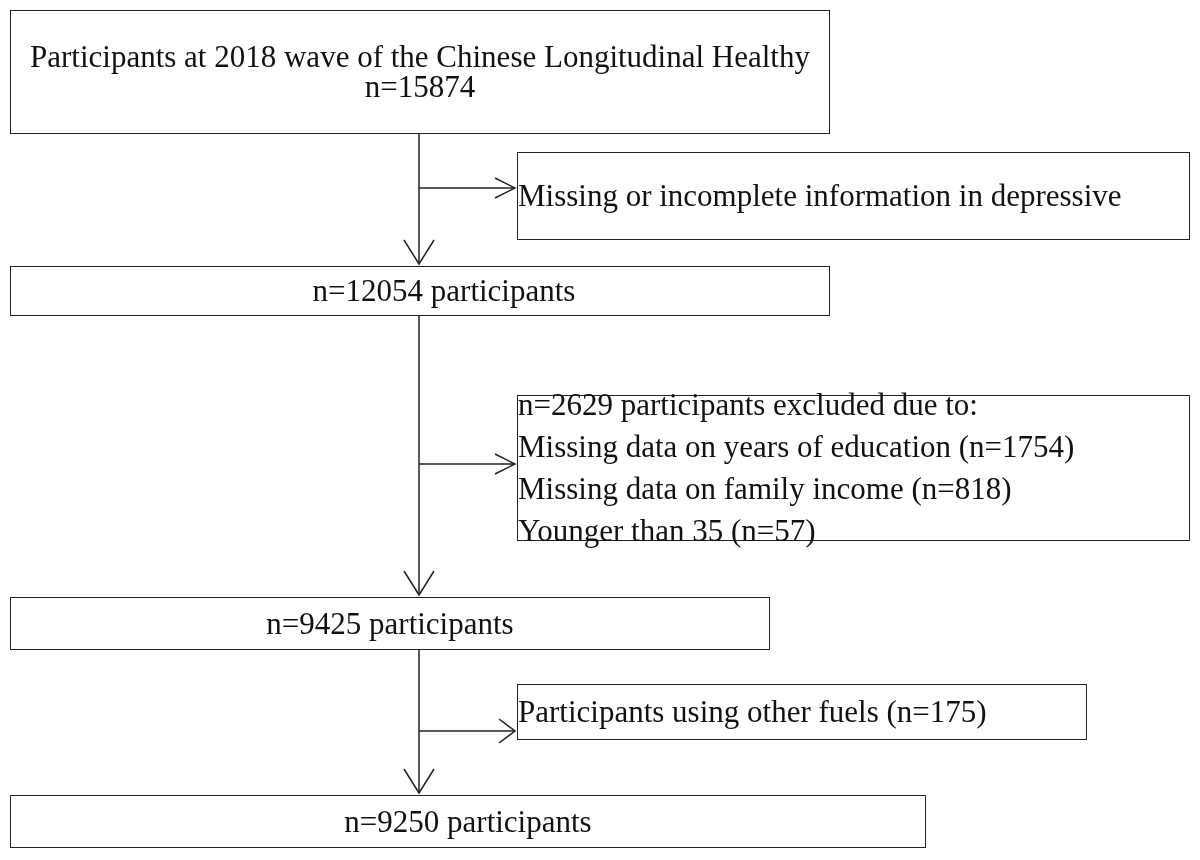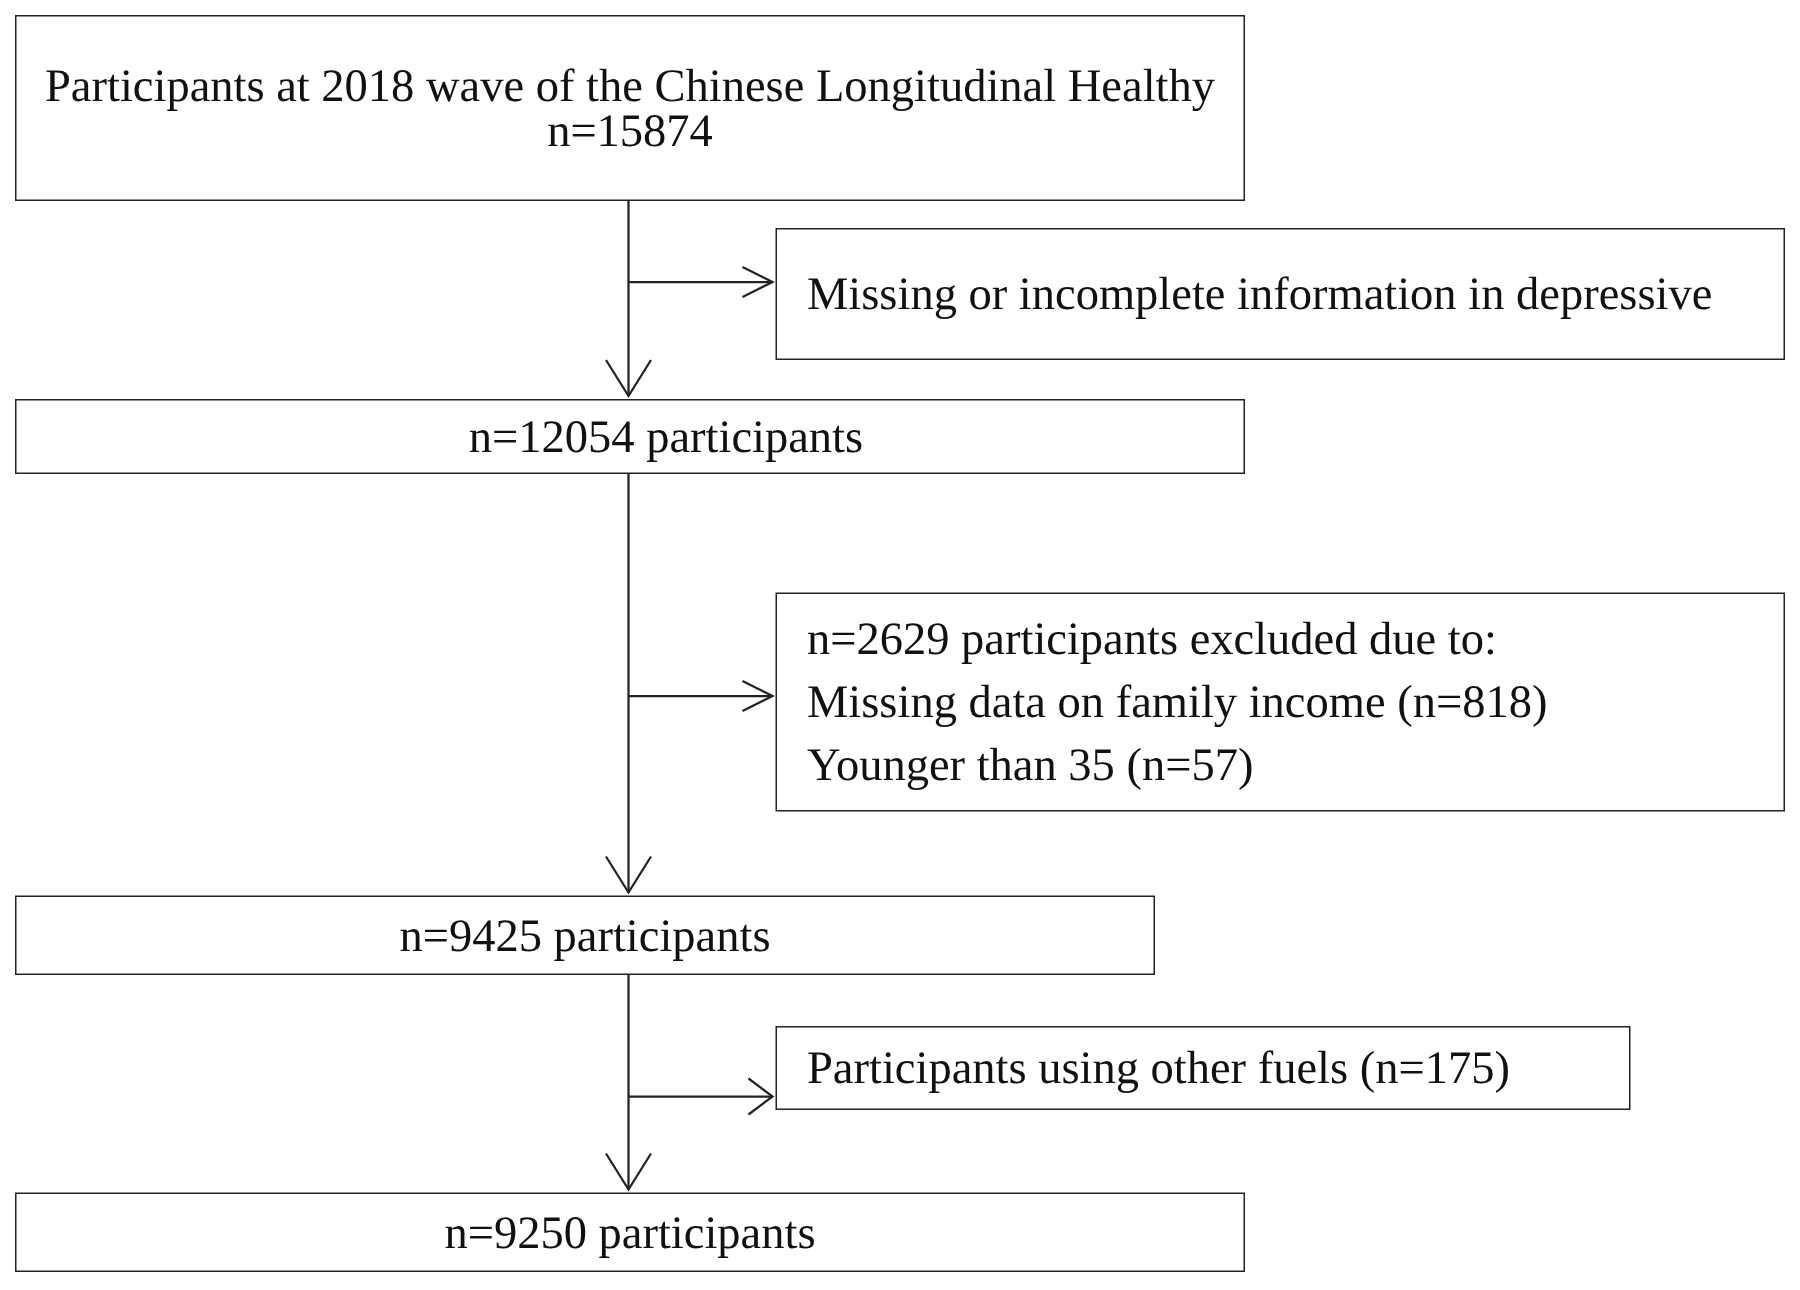--- a/index.html
+++ b/index.html
@@ -1,20 +1,20 @@
 <!DOCTYPE html>
 <html><head>
 <meta charset="utf-8">
 <style>
   html, body { margin:0; padding:0; background:#ffffff; }
   body { width:1200px; height:860px; position:relative; overflow:hidden;
          font-family:"Liberation Serif","DejaVu Serif",serif; color:#111; }
   .box { position:absolute; border:1.5px solid #222; background:#fff; box-sizing:border-box; }
   .center { display:flex; flex-direction:column; align-items:center; justify-content:center; text-align:center; }
-  .left { display:flex; flex-direction:column; justify-content:center; padding-left:20px; text-align:left; }
+  .left { display:flex; flex-direction:column; justify-content:center; text-align:left; }
   .line { font-size:31px; line-height:30px; white-space:nowrap; }
   svg.conn { position:absolute; left:0; top:0; }
 </style>
 </head>
 <body>
 
 <svg class="conn" width="1200" height="860">
   <g stroke="#222" stroke-width="1.5" fill="none">
 
     <line x1="419" y1="134" x2="419" y2="264"></line>
@@ -45,27 +45,28 @@
 <div class="box left" style="left:517px; top:152px; width:673px; height:88px;">
   <div class="line">Missing or incomplete information in depressive</div>
 </div>
 
 <div class="box center" style="left:10px; top:266px; width:820px; height:50px;padding-left:48px;">
   <div class="line">n=12054 participants</div>
 </div>
 
 <div class="box left" style="left:517px; top:395px; width:673px; height:146px;gap:12px;">
   <div class="line">n=2629 participants excluded due to:</div>
+  <div class="line">Missing data on years of education (n=1754)</div>
   <div class="line">Missing data on family income (n=818)</div>
   <div class="line">Younger than 35 (n=57)</div>
 </div>
 
 <div class="box center" style="left:10px; top:597px; width:760px; height:53px;">
   <div class="line">n=9425 participants</div>
 </div>
 
 <div class="box left" style="left:517px; top:684px; width:570px; height:56px;">
   <div class="line">Participants using other fuels  (n=175)</div>
 </div>
 
-<div class="box center" style="left:10px; top:795px; width:820px; height:53px;">
+<div class="box center" style="left:10px; top:795px; width:916px; height:53px;">
   <div class="line">n=9250 participants</div>
 </div>
 
 </body></html>

